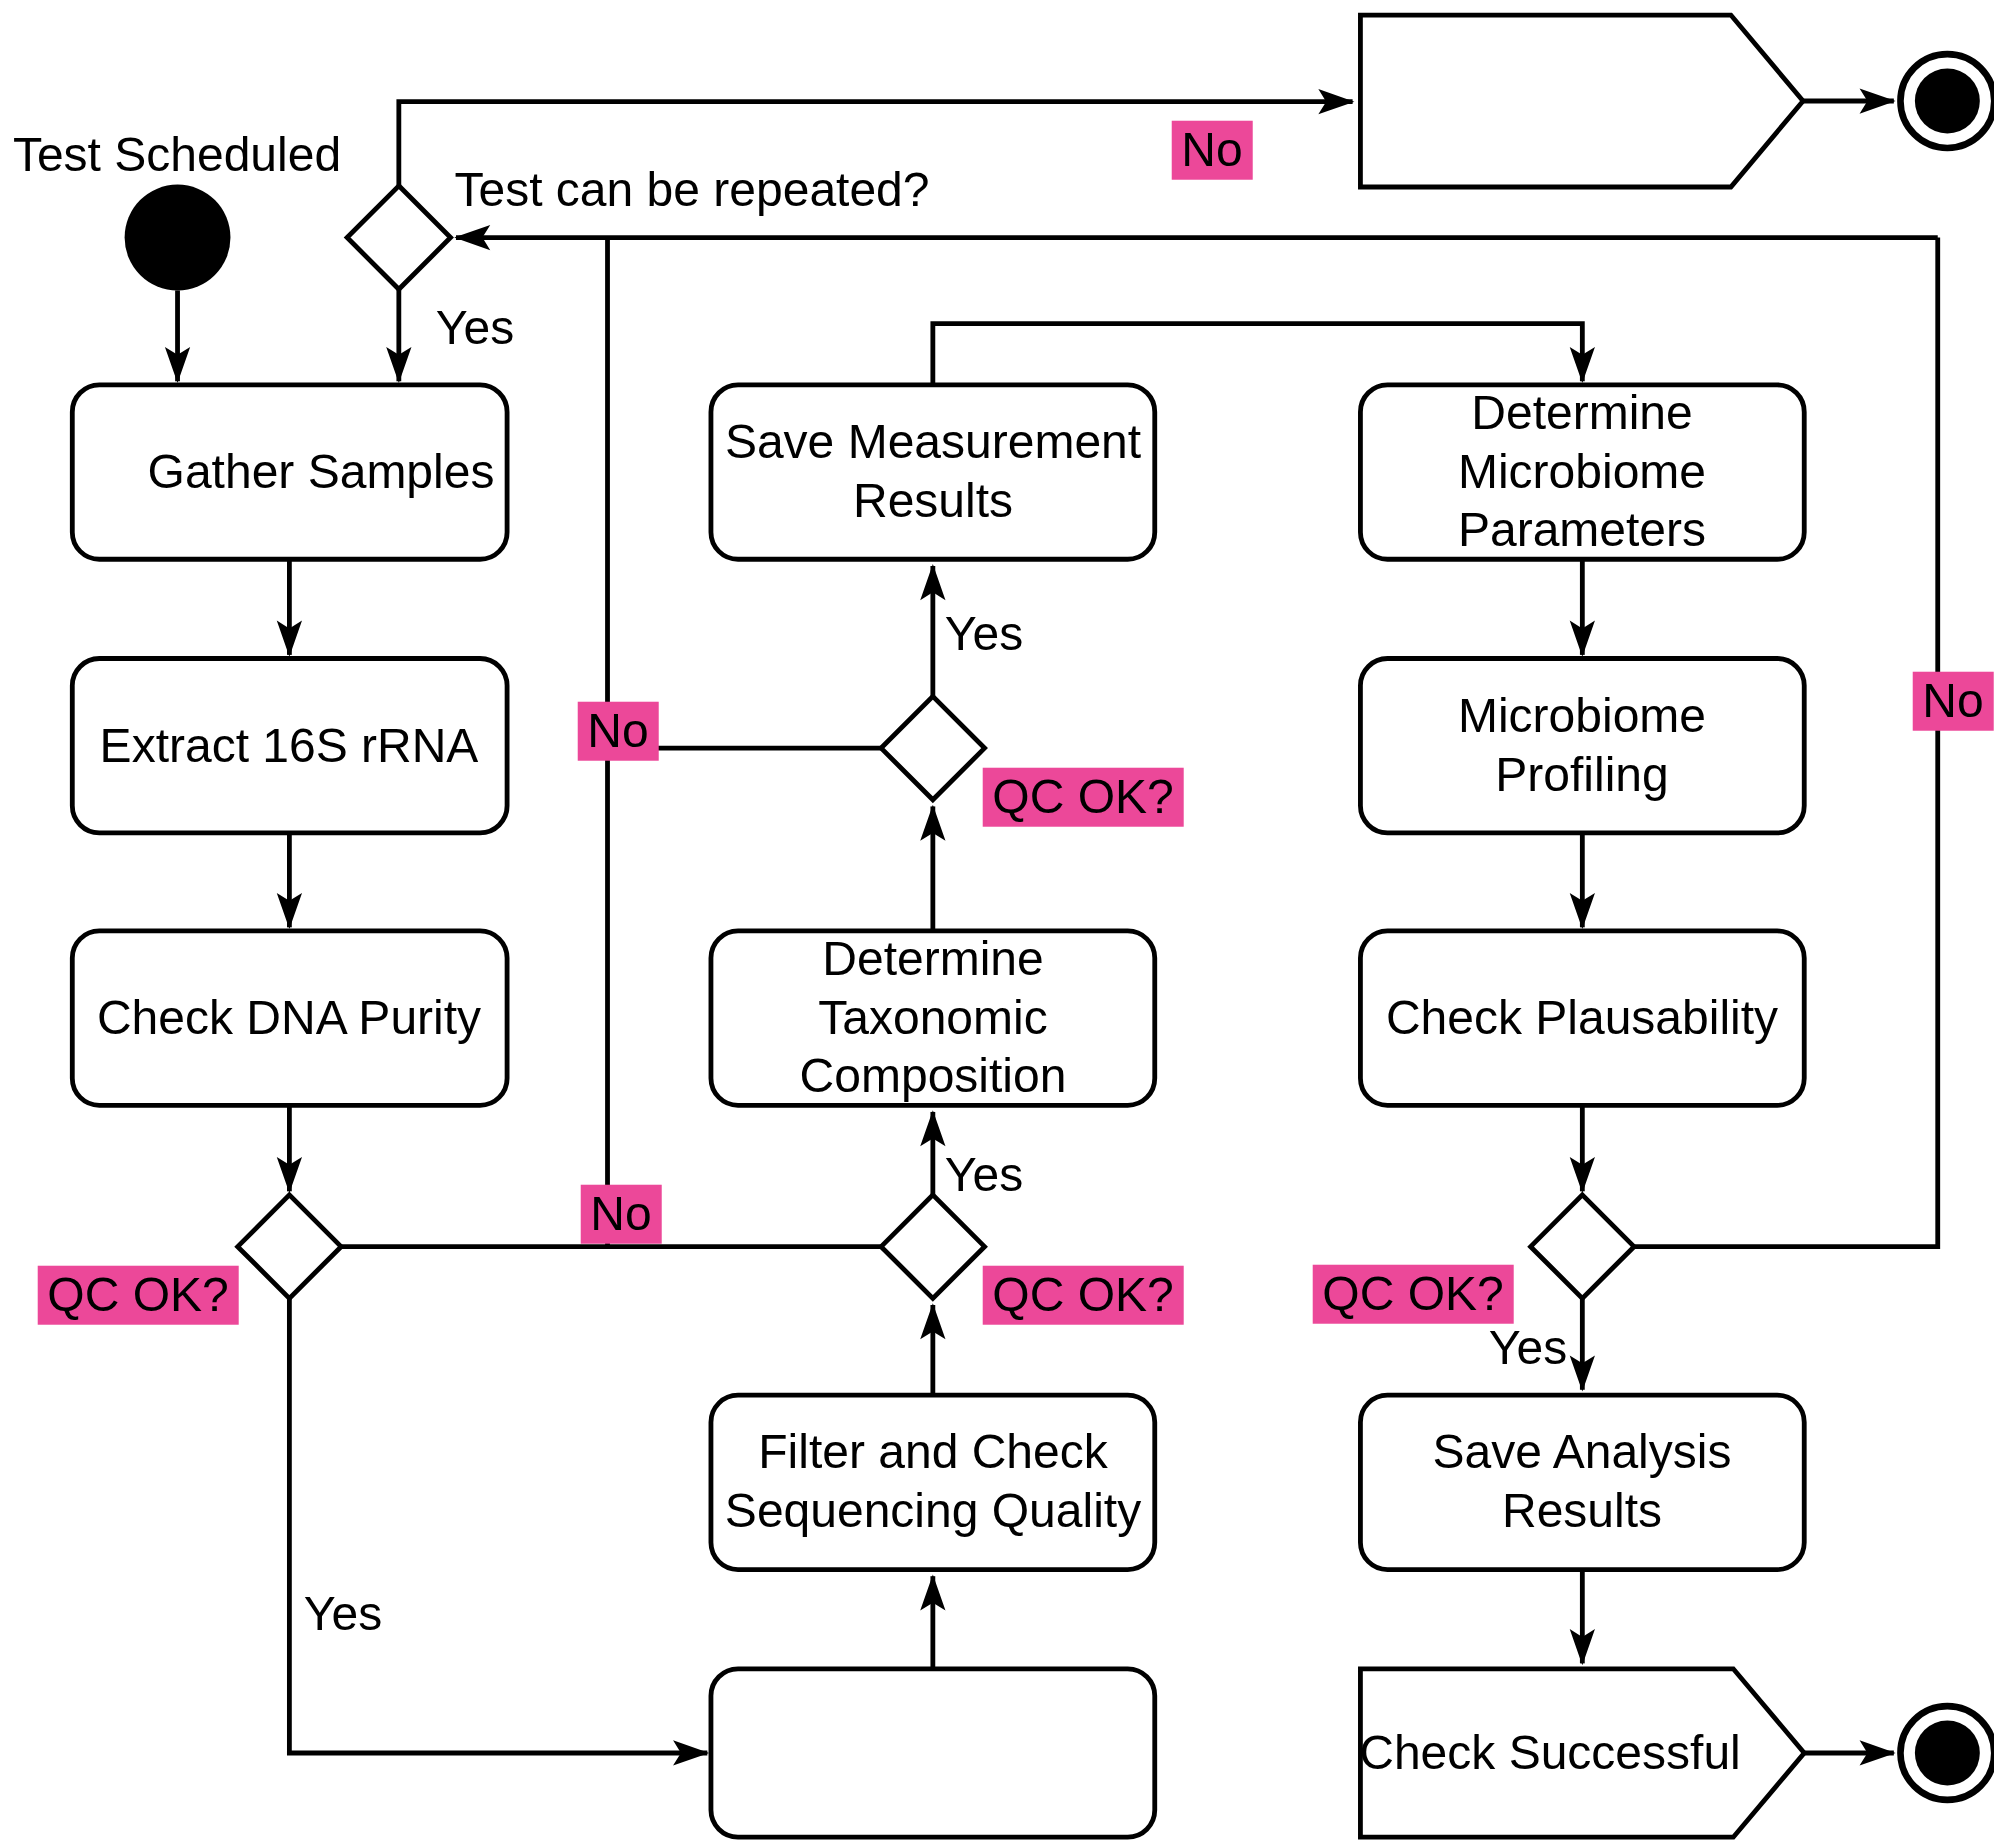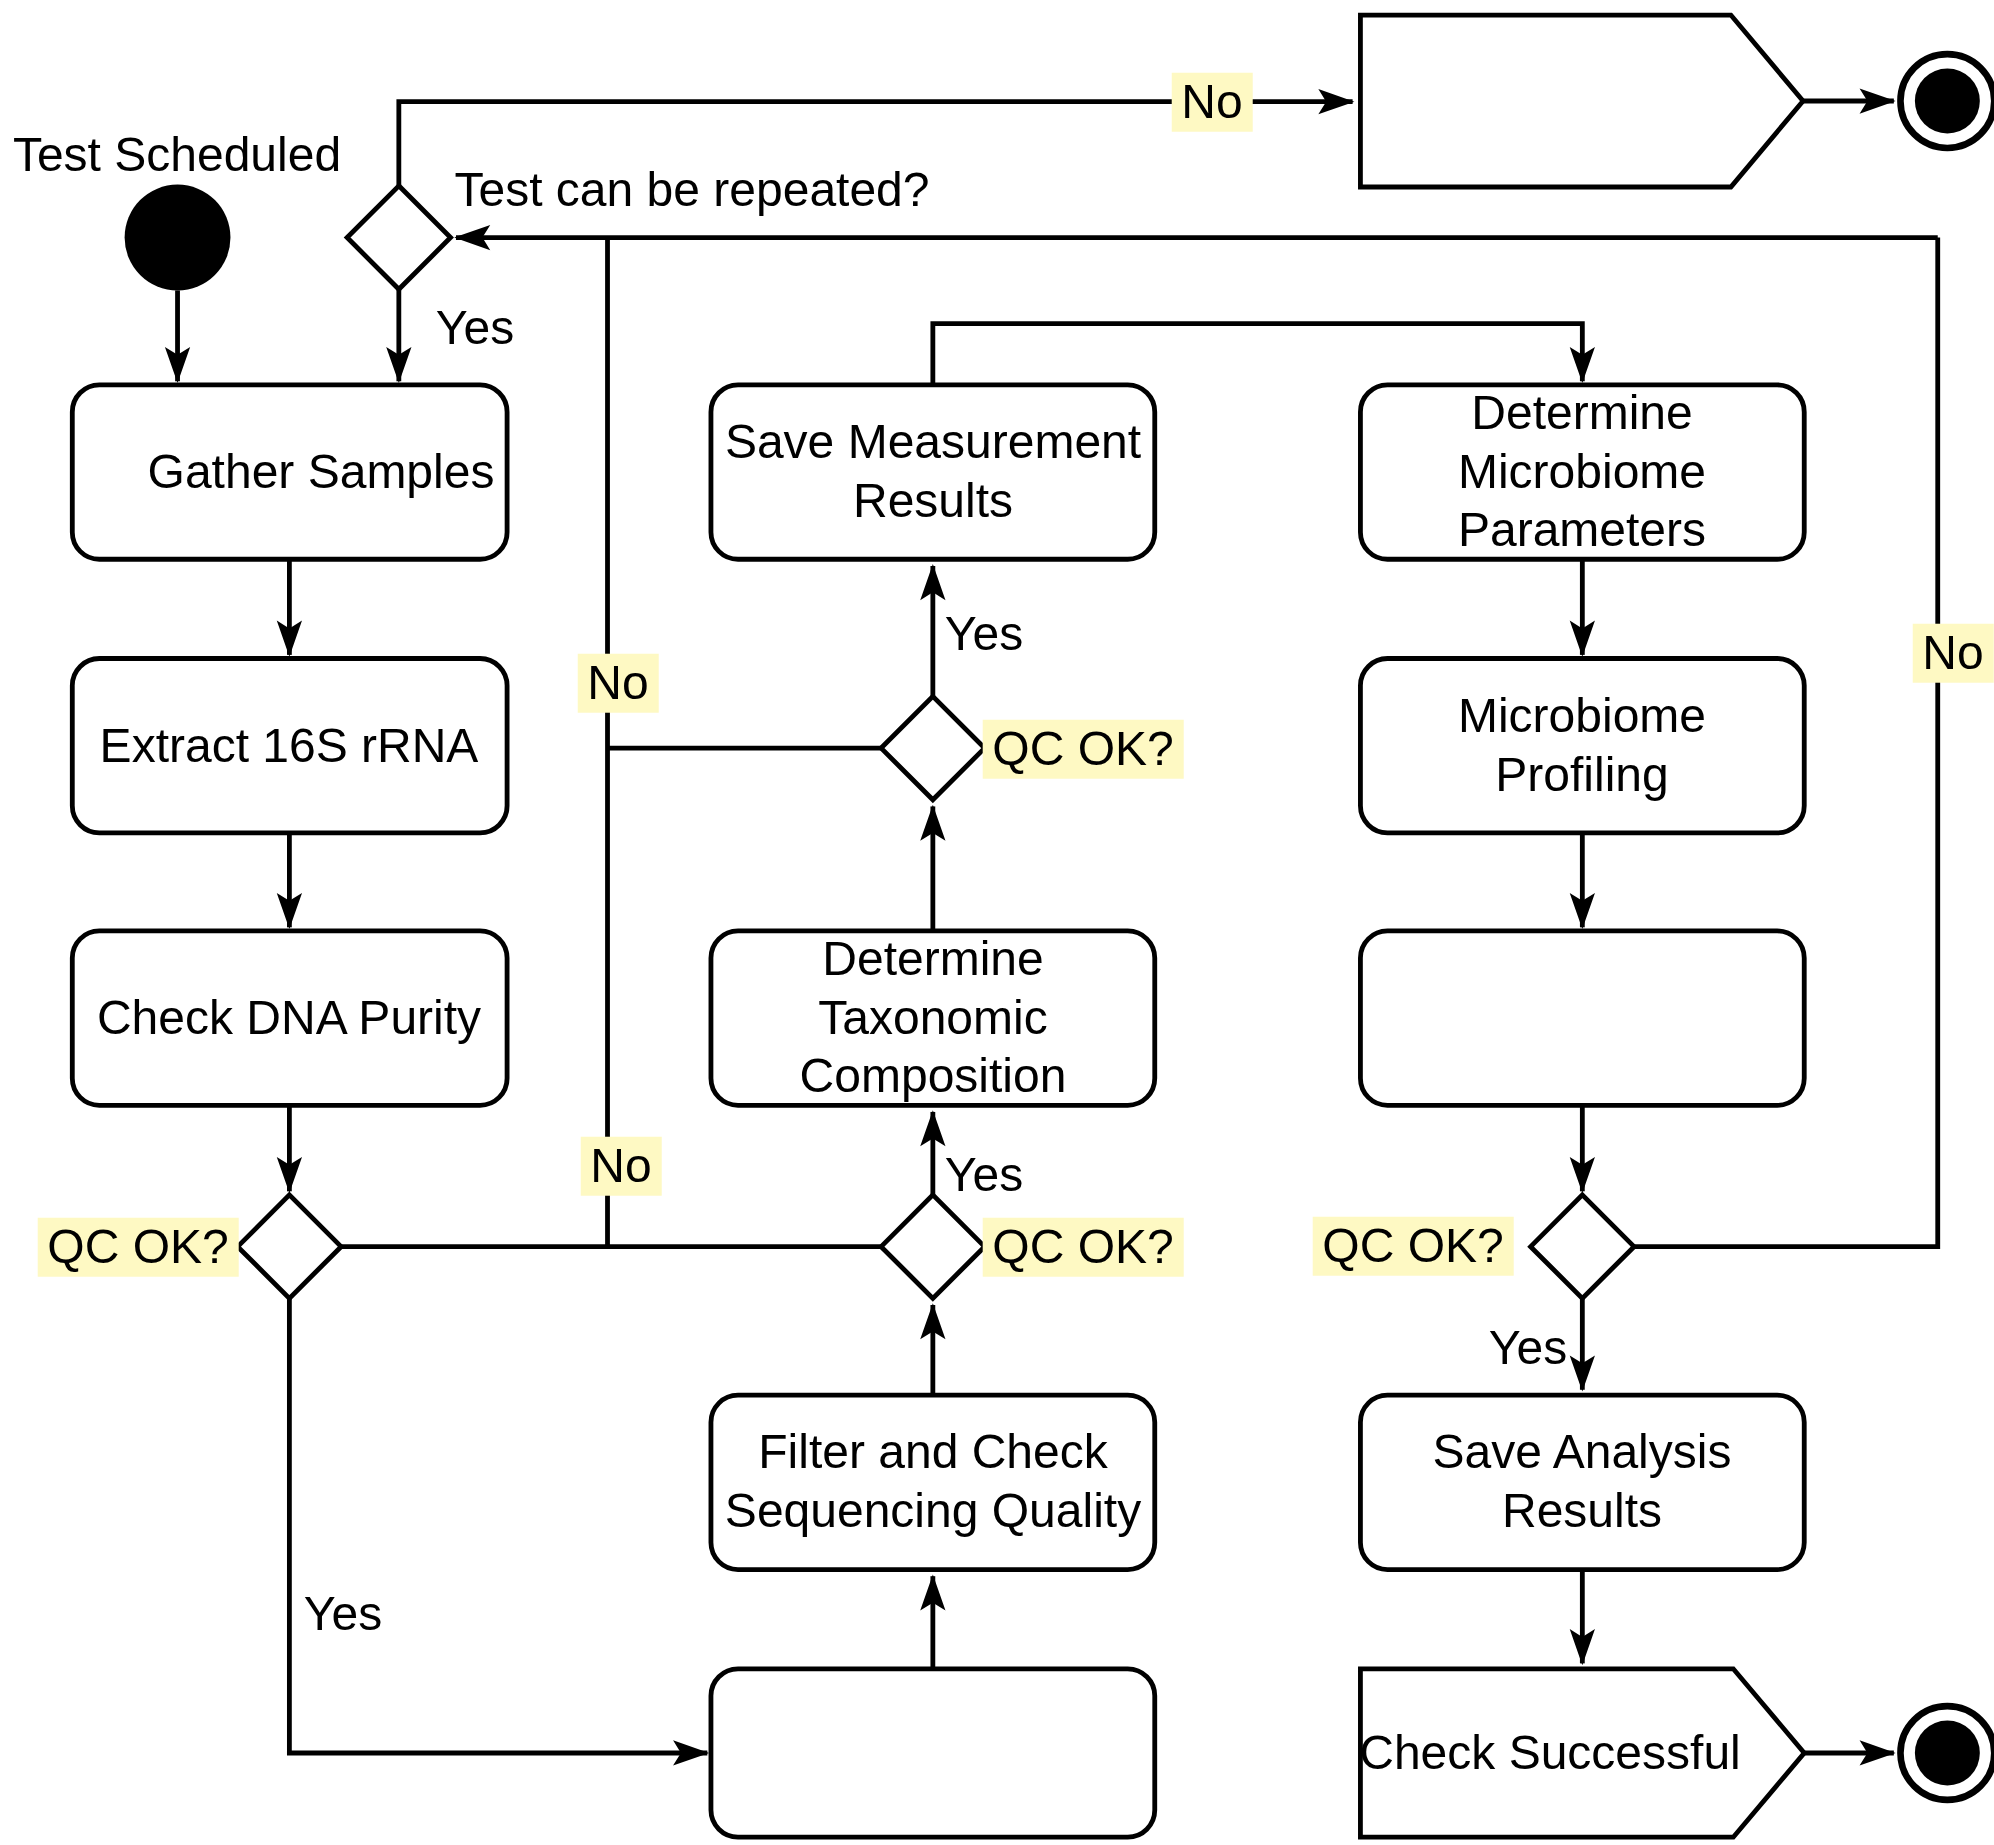--- a/index.html
+++ b/index.html
@@ -10,21 +10,21 @@
     font-family:"Liberation Sans", sans-serif;
     overflow:hidden;
   }
   #wires{position:absolute;left:0;top:0;z-index:1;}
   .lbl{
     position:absolute;z-index:3;
     transform:translate(-50%,-50%);
     font-size:48px;line-height:1.22;color:#000;
     text-align:center;white-space:pre;
   }
-  .lbl.bg{background:#fef9c3;padding:0 9.6px;}
+  .lbl.bg{background:#ec4899;padding:0 9.6px;margin-top:48px;}
 </style>
 </head>
 <body>
 
 <div id="canvas">
 
   <svg id="wires" width="1995" height="1845" viewBox="0 0 3317 3068">
     <defs>
       <marker id="arrow" viewBox="0 0 62 46" refX="58" refY="23" markerWidth="62" markerHeight="46" markerUnits="userSpaceOnUse" orient="auto-start-reverse">
         <path d="M1,2 L61,23 L1,44 L14,23 Z" fill="#000"></path>
@@ -135,20 +135,21 @@
 Taxonomic
 Composition</div>
   <div class="lbl" style="left:933px;top:1482px;">Filter and Check
 Sequencing Quality</div>
 
   <div class="lbl" style="left:1582px;top:472px;">Determine
 Microbiome
 Parameters</div>
   <div class="lbl" style="left:1582px;top:746px;">Microbiome
 Profiling</div>
+  <div class="lbl" style="left:1582px;top:1018px;">Check Plausability</div>
   <div class="lbl" style="left:1582px;top:1482px;">Save Analysis
 Results</div>
 
   <div class="lbl" style="left:1550px;top:1753px;">Check Successful</div>
 
   <div class="lbl bg" style="left:138px;top:1247px;">QC OK?</div>
   <div class="lbl bg" style="left:1083px;top:1247px;">QC OK?</div>
   <div class="lbl bg" style="left:1083px;top:749px;">QC OK?</div>
   <div class="lbl bg" style="left:1413px;top:1246px;">QC OK?</div>
 

